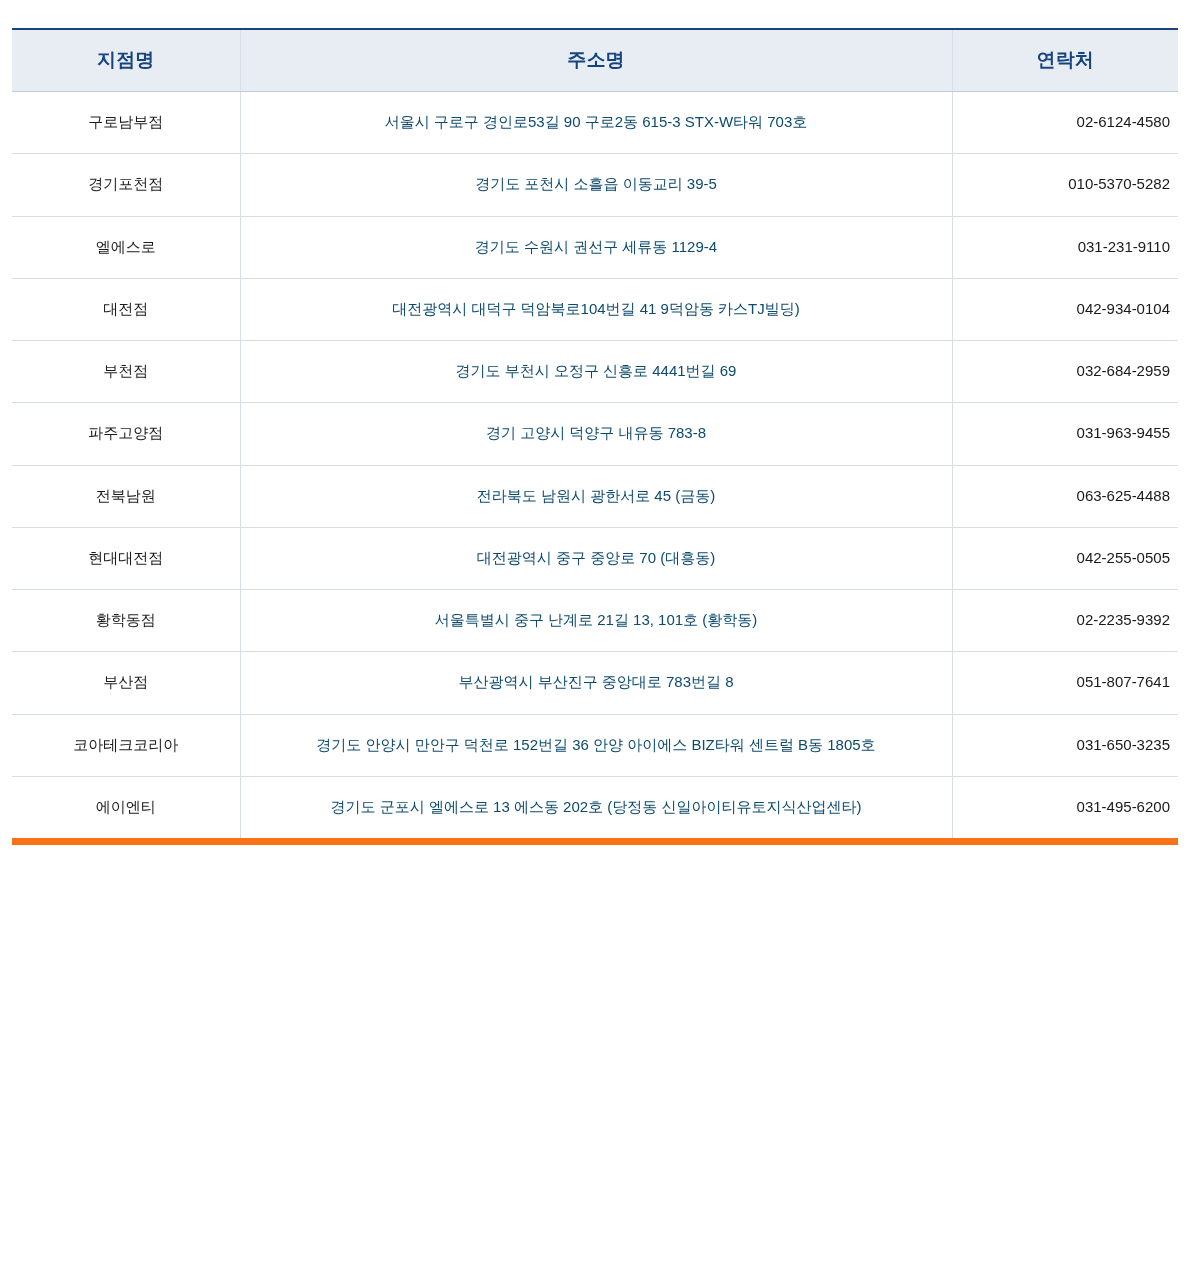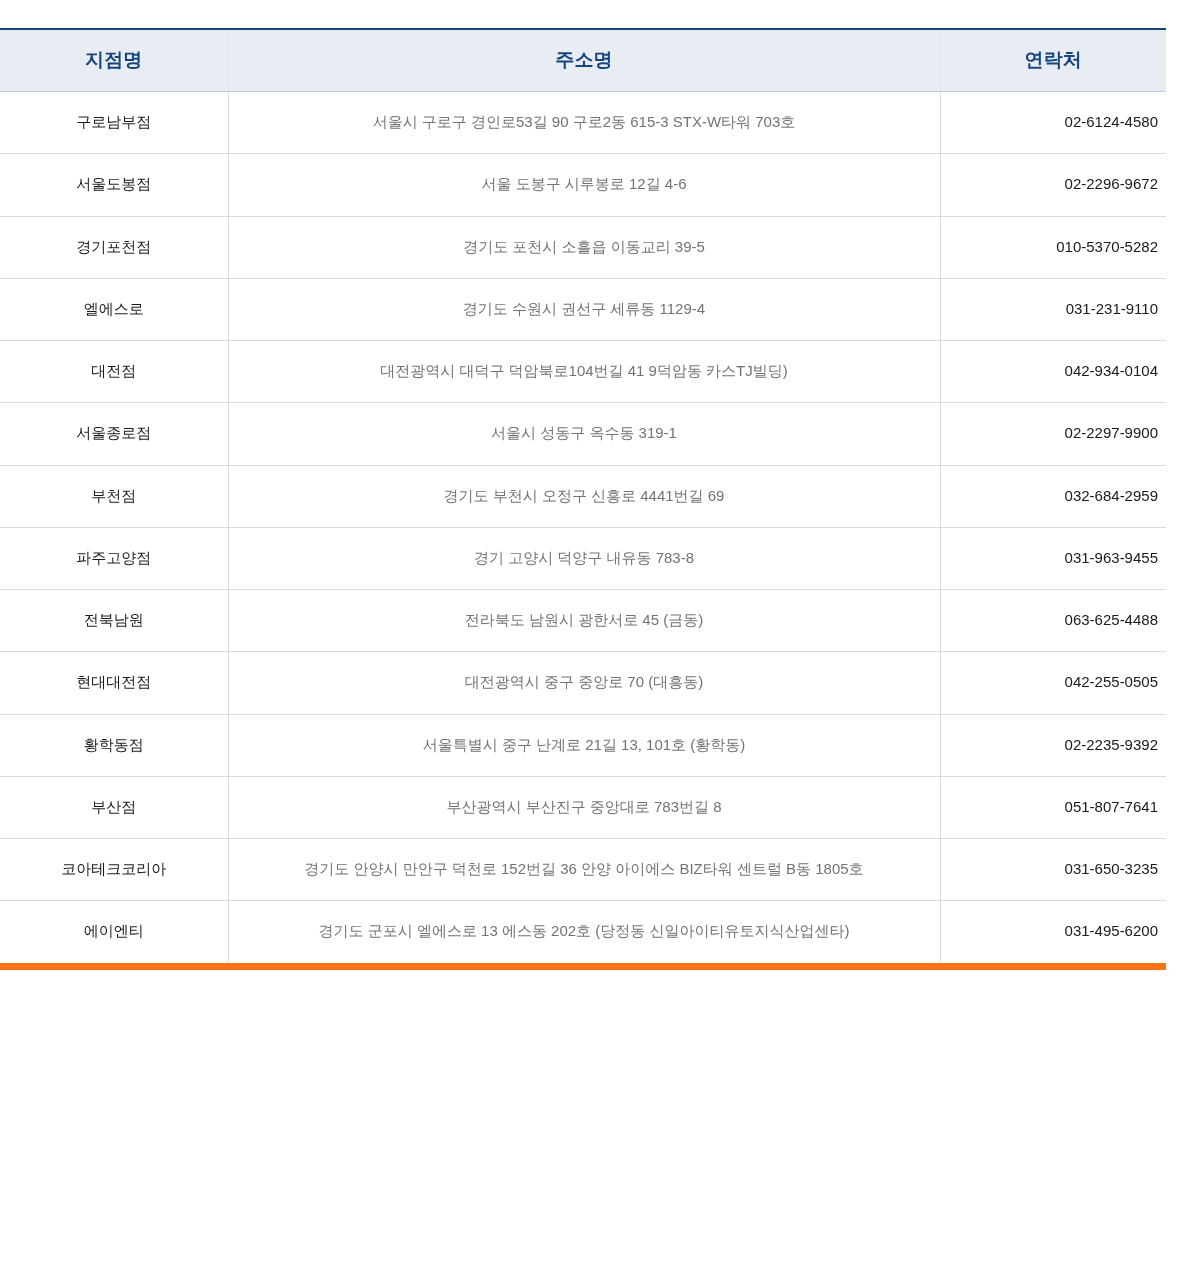--- a/index.html
+++ b/index.html
@@ -10,21 +10,21 @@
   body {
     width: 1200px;
     min-height: 1264px;
     font-family: "Liberation Sans", "DejaVu Sans", sans-serif;
     color: #1a1a1a;
     -webkit-font-smoothing: antialiased;
   }
   .page {
     width: 1094px;
     box-sizing: border-box;
-    padding: 28px 0 0 0;
+    padding: 28px 0 0 12px;
   }
   table.branch-table {
     border-collapse: collapse;
     width: 1166px;
     margin: 0 auto;
     table-layout: fixed;
   }
   table.branch-table col.c-name  { width: 228px; }
   table.branch-table col.c-addr  { width: 712px; }
   table.branch-table col.c-tel   { width: 226px; }
@@ -56,21 +56,21 @@
     overflow: hidden;
     text-overflow: ellipsis;
   }
   tbody td:first-child {
     border-left: none;
   }
   tbody tr:last-child td {
     border-bottom: 7px solid #f97316;
   }
   tbody td.cell-name { color: #1a1a1a; text-align: center; }
-  tbody td.cell-addr { color: #737373; }
+  tbody td.cell-addr { color: #0c4a6e; }
   tbody td.cell-tel  { color: #1a1a1a; text-align: right; }
 </style>
 </head>
 <body>
 
 <div class="page">
   <table class="branch-table">
     <colgroup>
       <col class="c-name">
       <col class="c-addr">
@@ -83,43 +83,33 @@
         <th>연락처</th>
       </tr>
     </thead>
     <tbody id="table-body">
         <tr>
           <td class="cell-name">구로남부점</td>
           <td class="cell-addr">서울시 구로구 경인로53길 90 구로2동 615-3 STX-W타워 703호</td>
           <td class="cell-tel">02-6124-4580</td>
         </tr>
         <tr>
-          <td class="cell-name">서울도봉점</td>
-          <td class="cell-addr">서울 도봉구 시루봉로 12길 4-6</td>
-          <td class="cell-tel">02-2296-9672</td>
-        </tr>
-        <tr>
           <td class="cell-name">경기포천점</td>
           <td class="cell-addr">경기도 포천시 소흘읍 이동교리 39-5</td>
           <td class="cell-tel">010-5370-5282</td>
         </tr>
         <tr>
           <td class="cell-name">엘에스로</td>
           <td class="cell-addr">경기도 수원시 권선구 세류동 1129-4</td>
           <td class="cell-tel">031-231-9110</td>
         </tr>
         <tr>
           <td class="cell-name">대전점</td>
           <td class="cell-addr">대전광역시 대덕구 덕암북로104번길  41 9덕암동 카스TJ빌딩)</td>
           <td class="cell-tel">042-934-0104</td>
-        </tr>
-        <tr>
-          <td class="cell-name">서울종로점</td>
-          <td class="cell-addr">서울시 성동구 옥수동 319-1</td>
-          <td class="cell-tel">02-2297-9900</td>
         </tr>
         <tr>
           <td class="cell-name">부천점</td>
           <td class="cell-addr">경기도 부천시 오정구 신흥로 4441번길 69</td>
           <td class="cell-tel">032-684-2959</td>
         </tr>
         <tr>
           <td class="cell-name">파주고양점</td>
           <td class="cell-addr">경기 고양시 덕양구 내유동 783-8</td>
           <td class="cell-tel">031-963-9455</td>

